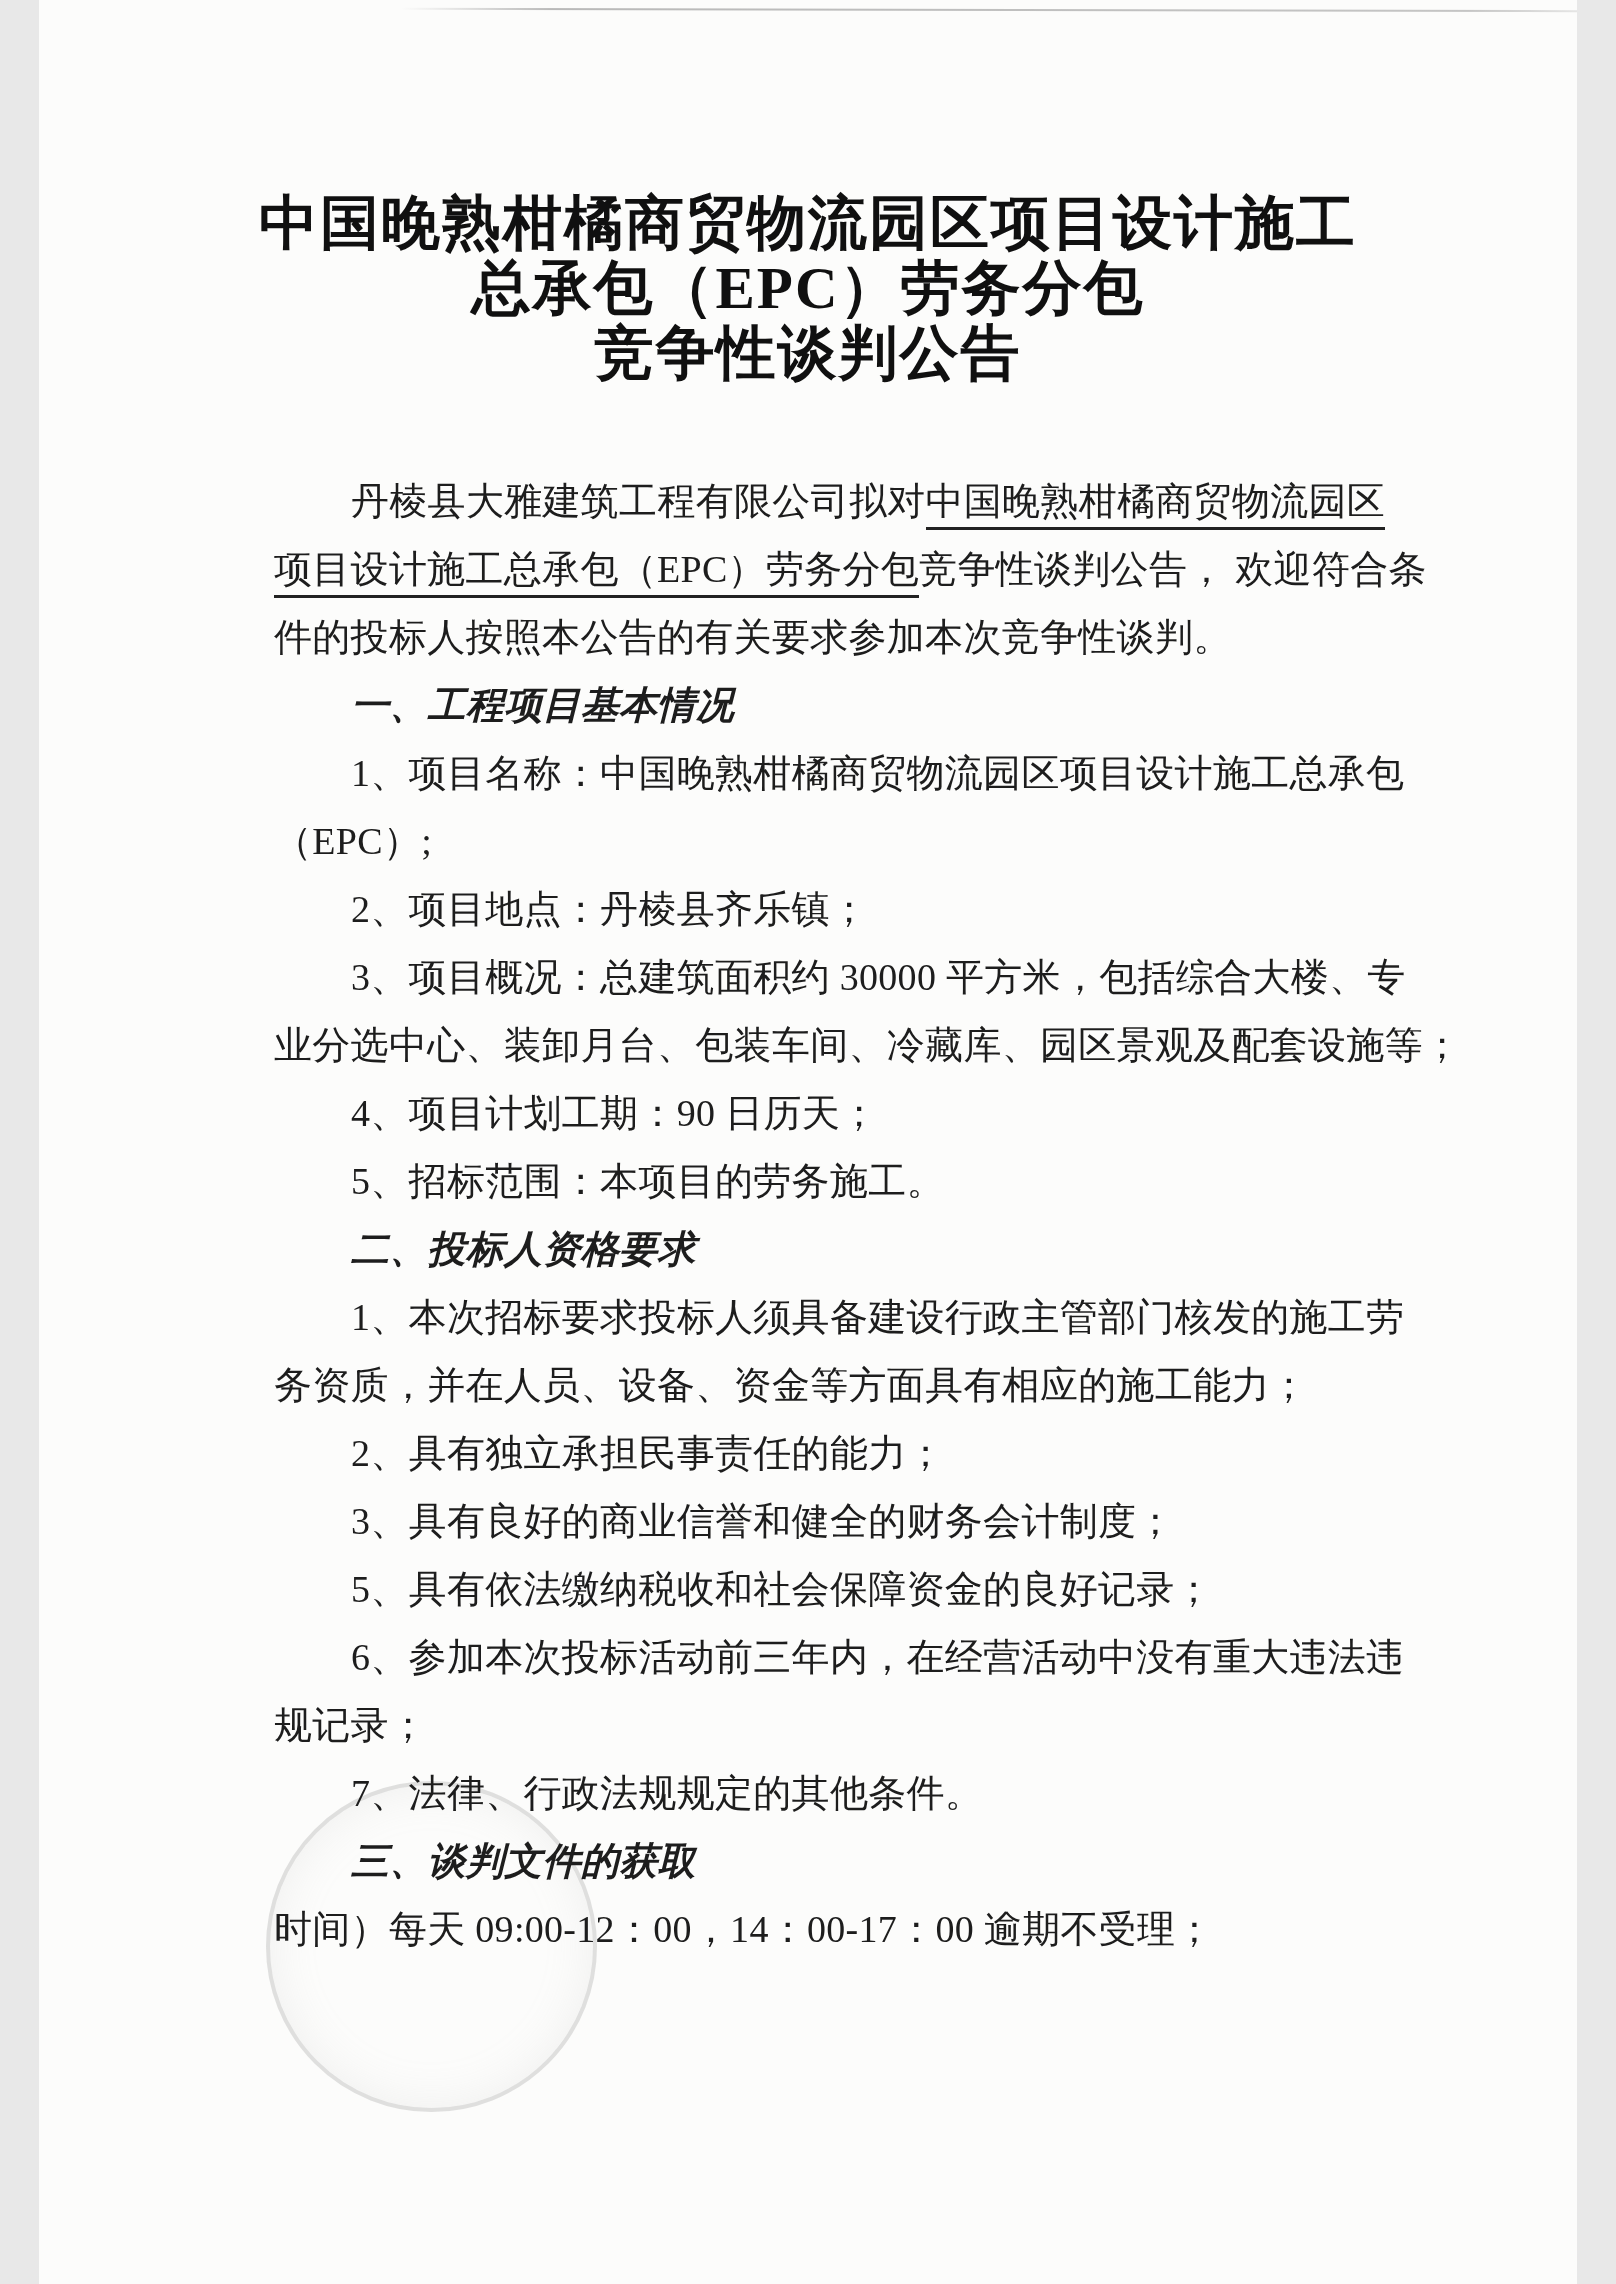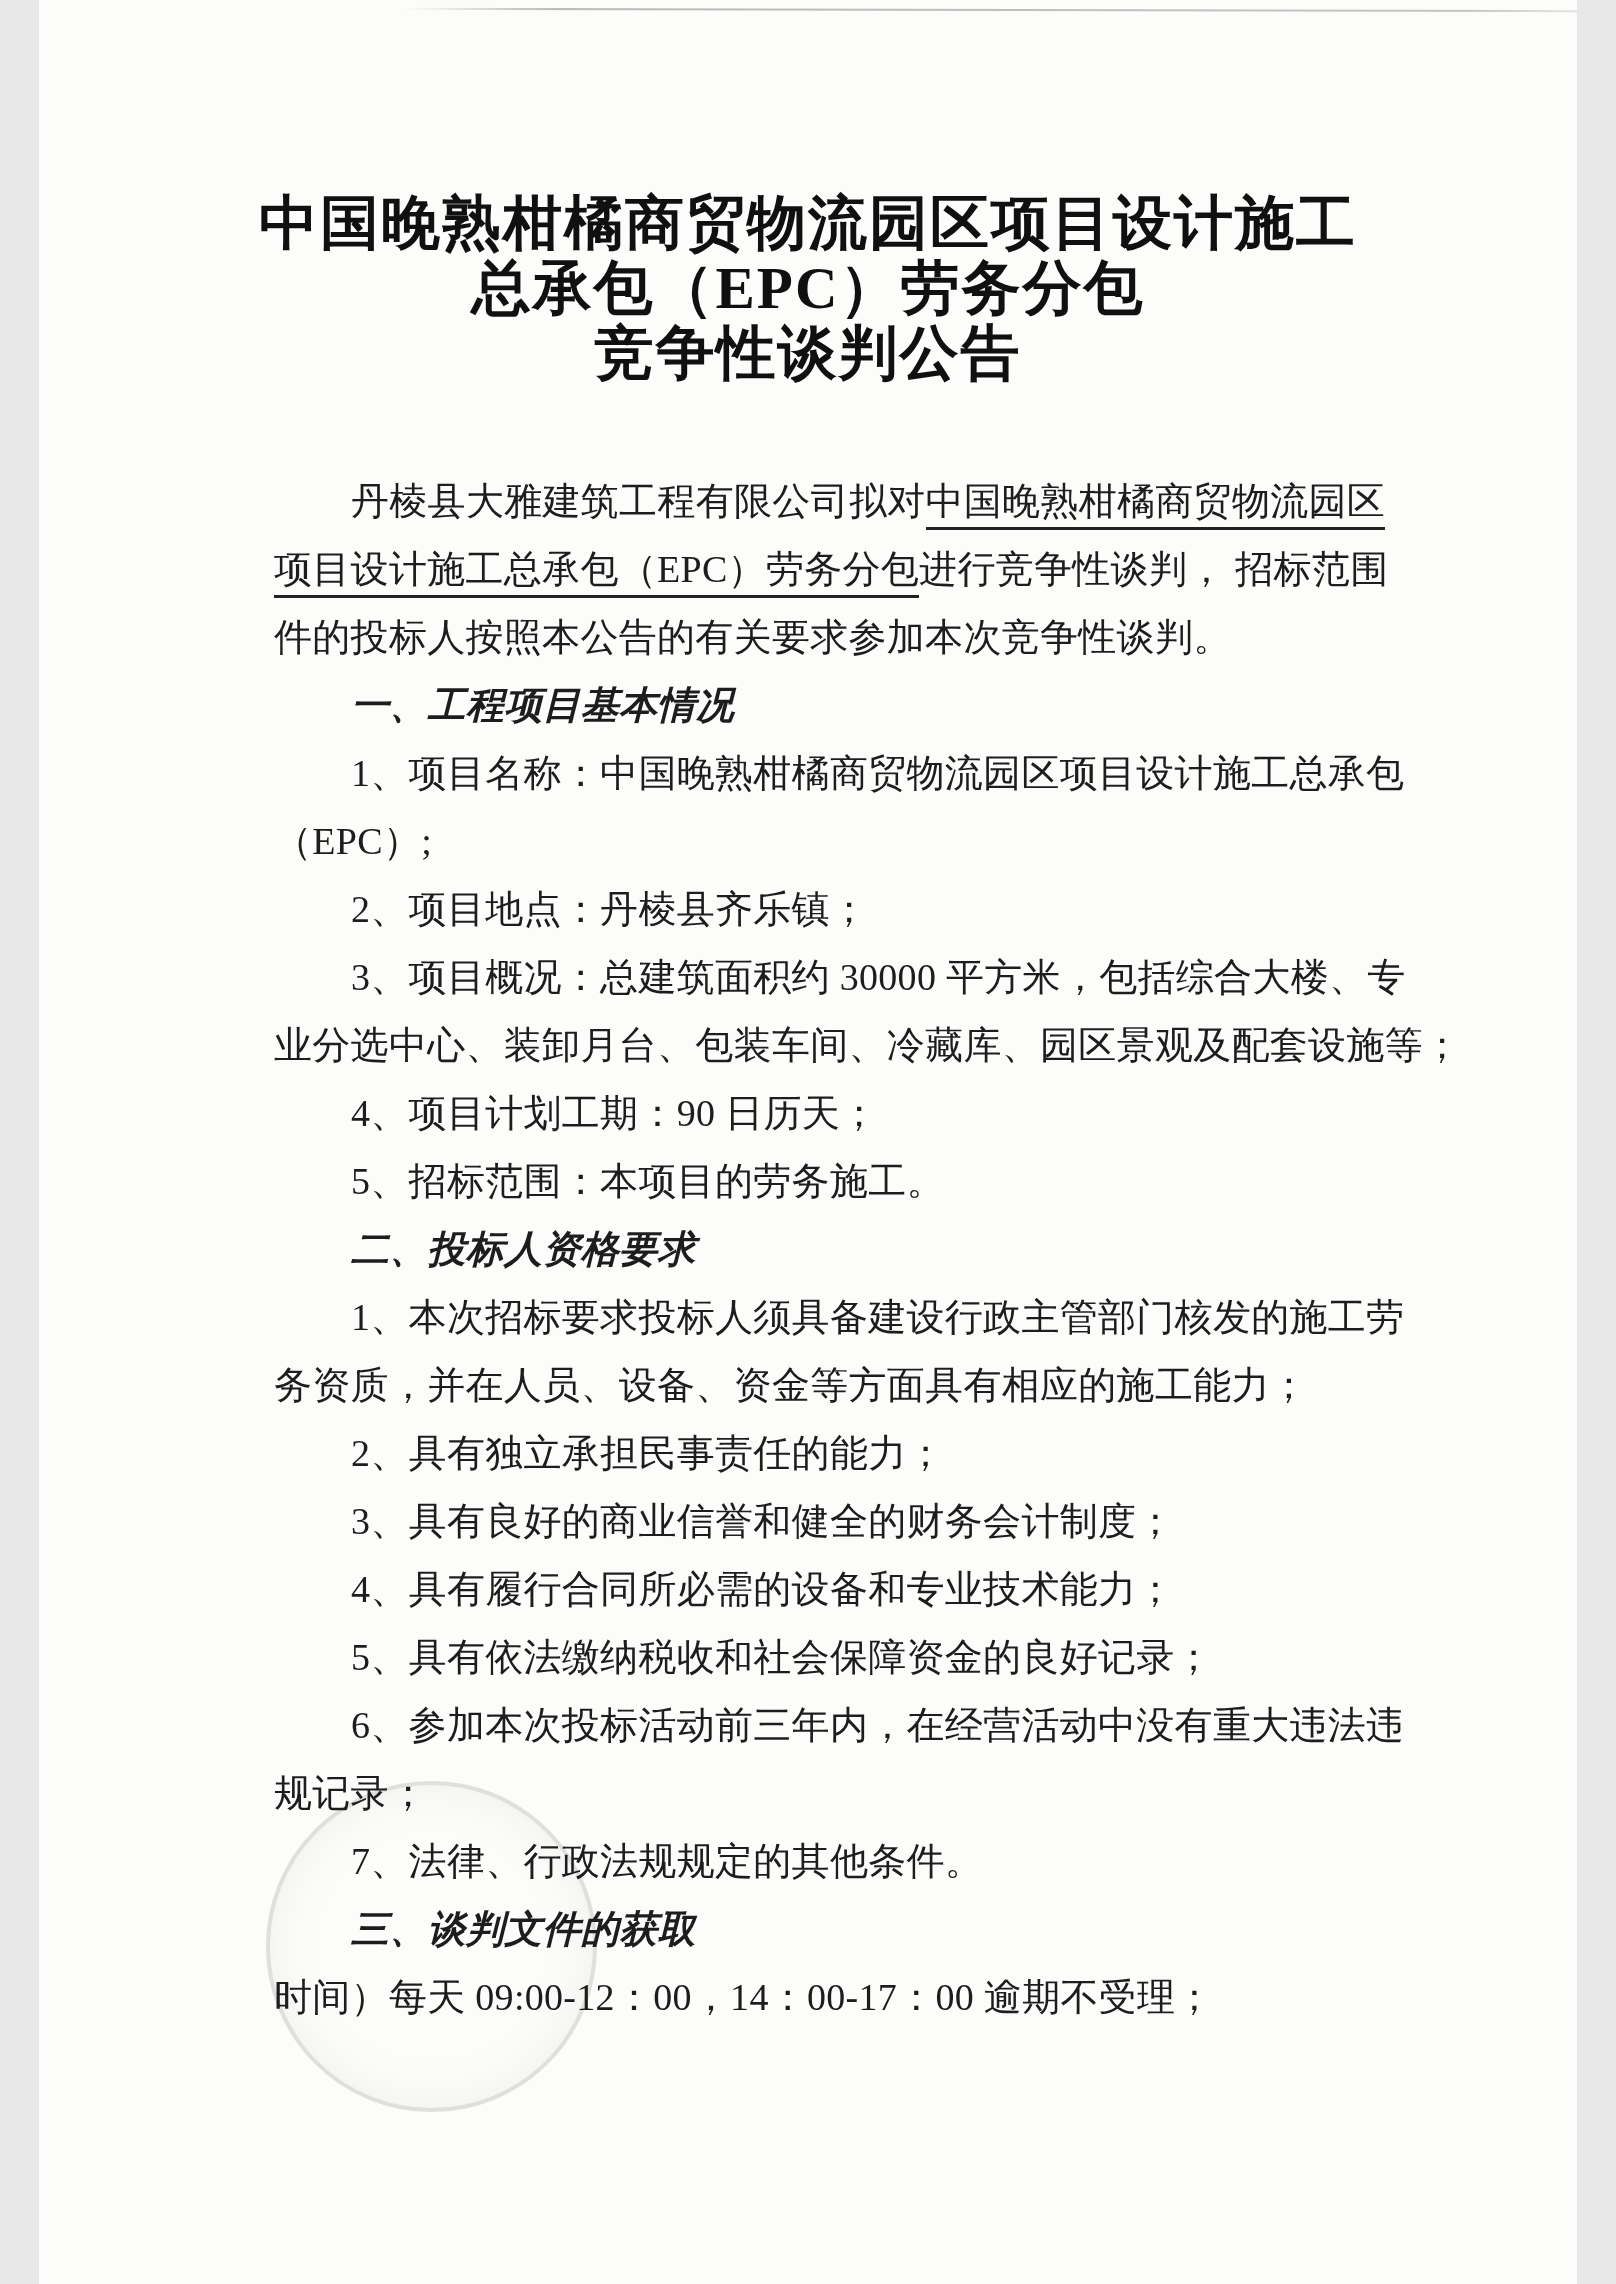--- a/index.html
+++ b/index.html
@@ -84,36 +84,35 @@
   <div class="stamp"></div>
 
   <header class="title-block">
     <div>中国晚熟柑橘商贸物流园区项目设计施工</div>
     <div>总承包（EPC）劳务分包</div>
     <div>竞争性谈判公告</div>
   </header>
 
   <main class="body-block" id="body-lines">
       <div class="line indent"><span>丹棱县大雅建筑工程有限公司拟对</span><span class="u">中国晚熟柑橘商贸物流园区</span></div>
-      <div class="line"><span class="u">项目设计施工总承包（EPC）劳务分包</span><span>进行竞争性谈判， 招标范围</span></div>
+      <div class="line"><span class="u">项目设计施工总承包（EPC）劳务分包</span><span>竞争性谈判公告， 欢迎符合条</span></div>
       <div class="line"><span>件的投标人按照本公告的有关要求参加本次竞争性谈判。</span></div>
       <div class="line indent bold"><span>一、工程项目基本情况</span></div>
       <div class="line indent"><span>1、项目名称：中国晚熟柑橘商贸物流园区项目设计施工总承包</span></div>
       <div class="line"><span>（EPC）;</span></div>
       <div class="line indent"><span>2、项目地点：丹棱县齐乐镇；</span></div>
       <div class="line indent"><span>3、项目概况：总建筑面积约 30000 平方米，包括综合大楼、专</span></div>
       <div class="line"><span>业分选中心、装卸月台、包装车间、冷藏库、园区景观及配套设施等；</span></div>
       <div class="line indent"><span>4、项目计划工期：90 日历天；</span></div>
       <div class="line indent"><span>5、招标范围：本项目的劳务施工。</span></div>
       <div class="line indent bold"><span>二、投标人资格要求</span></div>
       <div class="line indent"><span>1、本次招标要求投标人须具备建设行政主管部门核发的施工劳</span></div>
       <div class="line"><span>务资质，并在人员、设备、资金等方面具有相应的施工能力；</span></div>
       <div class="line indent"><span>2、具有独立承担民事责任的能力；</span></div>
       <div class="line indent"><span>3、具有良好的商业信誉和健全的财务会计制度；</span></div>
-      <div class="line indent"><span>4、具有履行合同所必需的设备和专业技术能力；</span></div>
       <div class="line indent"><span>5、具有依法缴纳税收和社会保障资金的良好记录；</span></div>
       <div class="line indent"><span>6、参加本次投标活动前三年内，在经营活动中没有重大违法违</span></div>
       <div class="line"><span>规记录；</span></div>
       <div class="line indent"><span>7、法律、行政法规规定的其他条件。</span></div>
       <div class="line indent bold"><span>三、谈判文件的获取</span></div>
       <div class="line"><span>时间）每天 09:00-12：00，14：00-17：00 逾期不受理；</span></div>
     </main>
 
 </div>
 

